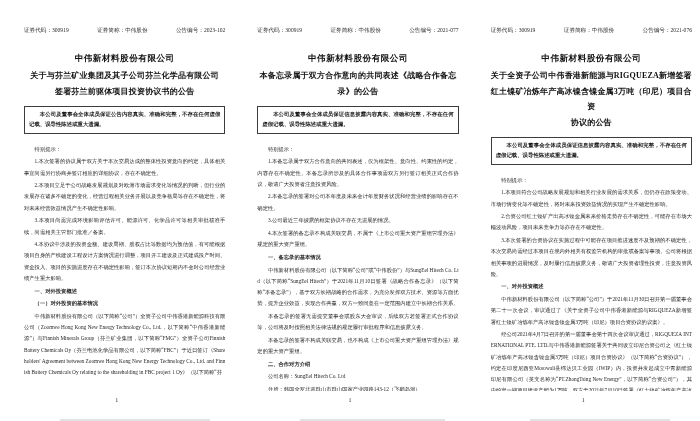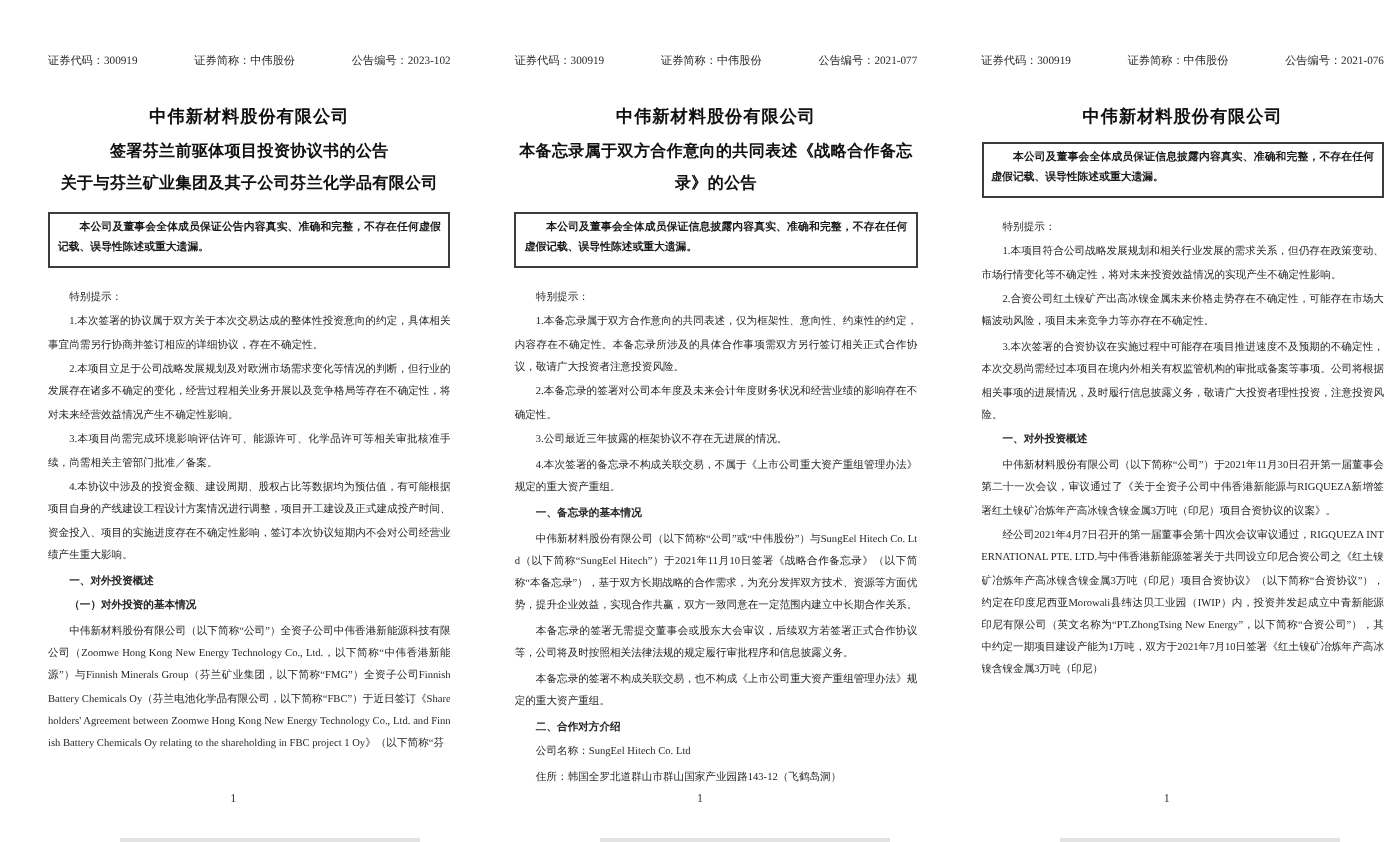--- a/index.html
+++ b/index.html
@@ -55,22 +55,22 @@
 <div class="docs-row">
 
   <article class="doc">
     <div class="doc-header">
       <span>证券代码：300919</span>
       <span>证券简称：中伟股份</span>
       <span>公告编号：2023-102</span>
     </div>
     <div class="company-name">中伟新材料股份有限公司</div>
     <div class="title-block">
+        <div class="title-line">关于与芬兰矿业集团及其子公司芬兰化学品有限公司</div>
         <div class="title-line">签署芬兰前驱体项目投资协议书的公告</div>
-        <div class="title-line">关于与芬兰矿业集团及其子公司芬兰化学品有限公司</div>
       </div>
     <div class="disclaimer-box">本公司及董事会全体成员保证公告内容真实、准确和完整，不存在任何虚假记载、误导性陈述或重大遗漏。</div>
     <div class="doc-body">
         <p class="para note">特别提示：</p>
         <p class="para item">1.本次签署的协议属于双方关于本次交易达成的整体性投资意向的约定，具体相关事宜尚需另行协商并签订相应的详细协议，存在不确定性。</p>
         <p class="para item">2.本项目立足于公司战略发展规划及对欧洲市场需求变化等情况的判断，但行业的发展存在诸多不确定的变化，经营过程相关业务开展以及竞争格局等存在不确定性，将对未来经营效益情况产生不确定性影响。</p>
         <p class="para item">3.本项目尚需完成环境影响评估许可、能源许可、化学品许可等相关审批核准手续，尚需相关主管部门批准／备案。</p>
         <p class="para item">4.本协议中涉及的投资金额、建设周期、股权占比等数据均为预估值，有可能根据项目自身的产线建设工程设计方案情况进行调整，项目开工建设及正式建成投产时间、资金投入、项目的实施进度存在不确定性影响，签订本次协议短期内不会对公司经营业绩产生重大影响。</p>
         <p class="para heading">一、对外投资概述</p>
         <p class="para heading">（一）对外投资的基本情况</p>
@@ -108,20 +108,25 @@
     <div class="page-num">1</div>
   </article>
 
   <article class="doc">
     <div class="doc-header">
       <span>证券代码：300919</span>
       <span>证券简称：中伟股份</span>
       <span>公告编号：2021-076</span>
     </div>
     <div class="company-name">中伟新材料股份有限公司</div>
+    <div class="title-block">
+        <div class="title-line">关于全资子公司中伟香港新能源与RIGQUEZA新增签署</div>
+        <div class="title-line">红土镍矿冶炼年产高冰镍含镍金属3万吨（印尼）项目合资</div>
+        <div class="title-line">协议的公告</div>
+      </div>
     <div class="disclaimer-box">本公司及董事会全体成员保证信息披露内容真实、准确和完整，不存在任何虚假记载、误导性陈述或重大遗漏。</div>
     <div class="doc-body">
         <p class="para note">特别提示：</p>
         <p class="para item">1.本项目符合公司战略发展规划和相关行业发展的需求关系，但仍存在政策变动、市场行情变化等不确定性，将对未来投资效益情况的实现产生不确定性影响。</p>
         <p class="para item">2.合资公司红土镍矿产出高冰镍金属未来价格走势存在不确定性，可能存在市场大幅波动风险，项目未来竞争力等亦存在不确定性。</p>
         <p class="para item">3.本次签署的合资协议在实施过程中可能存在项目推进速度不及预期的不确定性，本次交易尚需经过本项目在境内外相关有权监管机构的审批或备案等事项。公司将根据相关事项的进展情况，及时履行信息披露义务，敬请广大投资者理性投资，注意投资风险。</p>
         <p class="para heading">一、对外投资概述</p>
         <p class="para item">中伟新材料股份有限公司（以下简称“公司”）于2021年11月30日召开第一届董事会第二十一次会议，审议通过了《关于全资子公司中伟香港新能源与RIGQUEZA新增签署红土镍矿冶炼年产高冰镍含镍金属3万吨（印尼）项目合资协议的议案》。</p>
         <p class="para item">经公司2021年4月7日召开的第一届董事会第十四次会议审议通过，RIGQUEZA INTERNATIONAL PTE. LTD.与中伟香港新能源签署关于共同设立印尼合资公司之《红土镍矿冶炼年产高冰镍含镍金属3万吨（印尼）项目合资协议》（以下简称“合资协议”），约定在印度尼西亚Morowali县纬达贝工业园（IWIP）内，投资并发起成立中青新能源印尼有限公司（英文名称为“PT.ZhongTsing New Energy”，以下简称“合资公司”），其中约定一期项目建设产能为1万吨，双方于2021年7月10日签署《红土镍矿冶炼年产高冰镍含镍金属3万吨（印尼）</p>
       </div>

